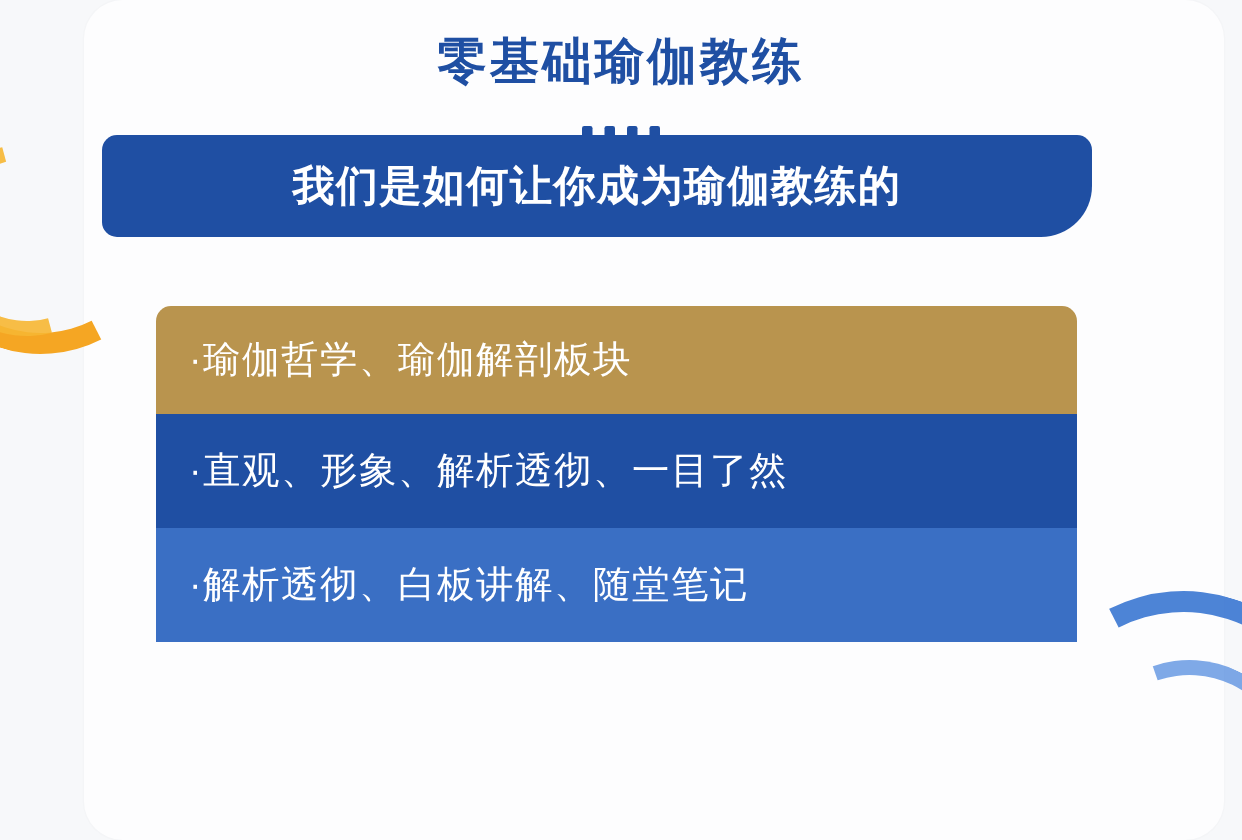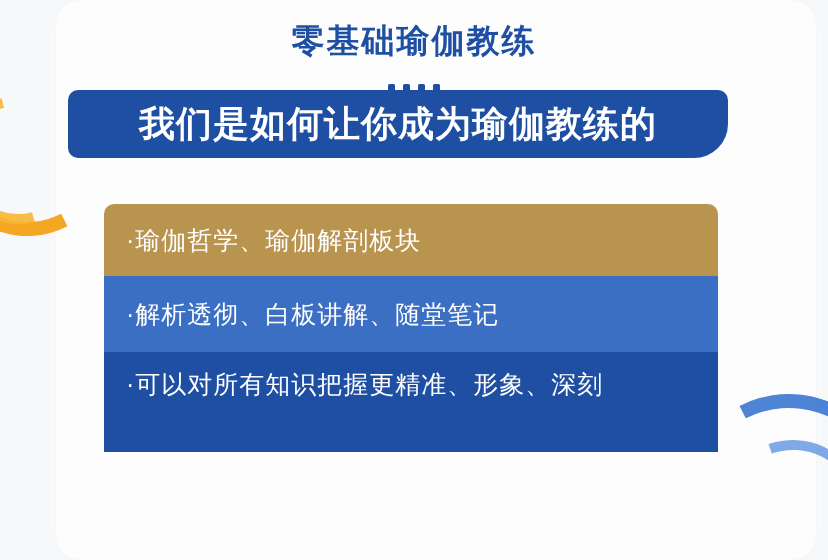--- a/index.html
+++ b/index.html
@@ -132,21 +132,21 @@
     width: 660px;
     height: 68px;
     background: #1f4fa3;
     border-radius: 10px 10px 34px 10px;
     display: flex;
     align-items: center;
     justify-content: center;
   }
   .banner-text {
     color: #ffffff;
-    font-size: 36px;
+    font-size: 28px;
     font-weight: bold;
     letter-spacing: 1px;
     white-space: nowrap;
   }
 
   
   .rows {
     position: absolute;
     left: 104px;
     top: 204px;
@@ -224,21 +224,21 @@
   </div>
 
   <div class="banner">
     <span class="banner-text">我们是如何让你成为瑜伽教练的</span>
   </div>
 
   <div class="rows">
     <div class="row row-0">
       <span class="row-text">·瑜伽哲学、瑜伽解剖板块</span>
     </div>
+    <div class="row row-1">
+      <span class="row-text">·直观、形象、解析透彻、一目了然</span>
+    </div>
     <div class="row row-2">
       <span class="row-text">·解析透彻、白板讲解、随堂笔记</span>
     </div>
-    <div class="row row-3">
-      <span class="row-text">·可以对所有知识把握更精准、形象、深刻</span>
-    </div>
   </div>
 
 </div>
 
 </body></html>

